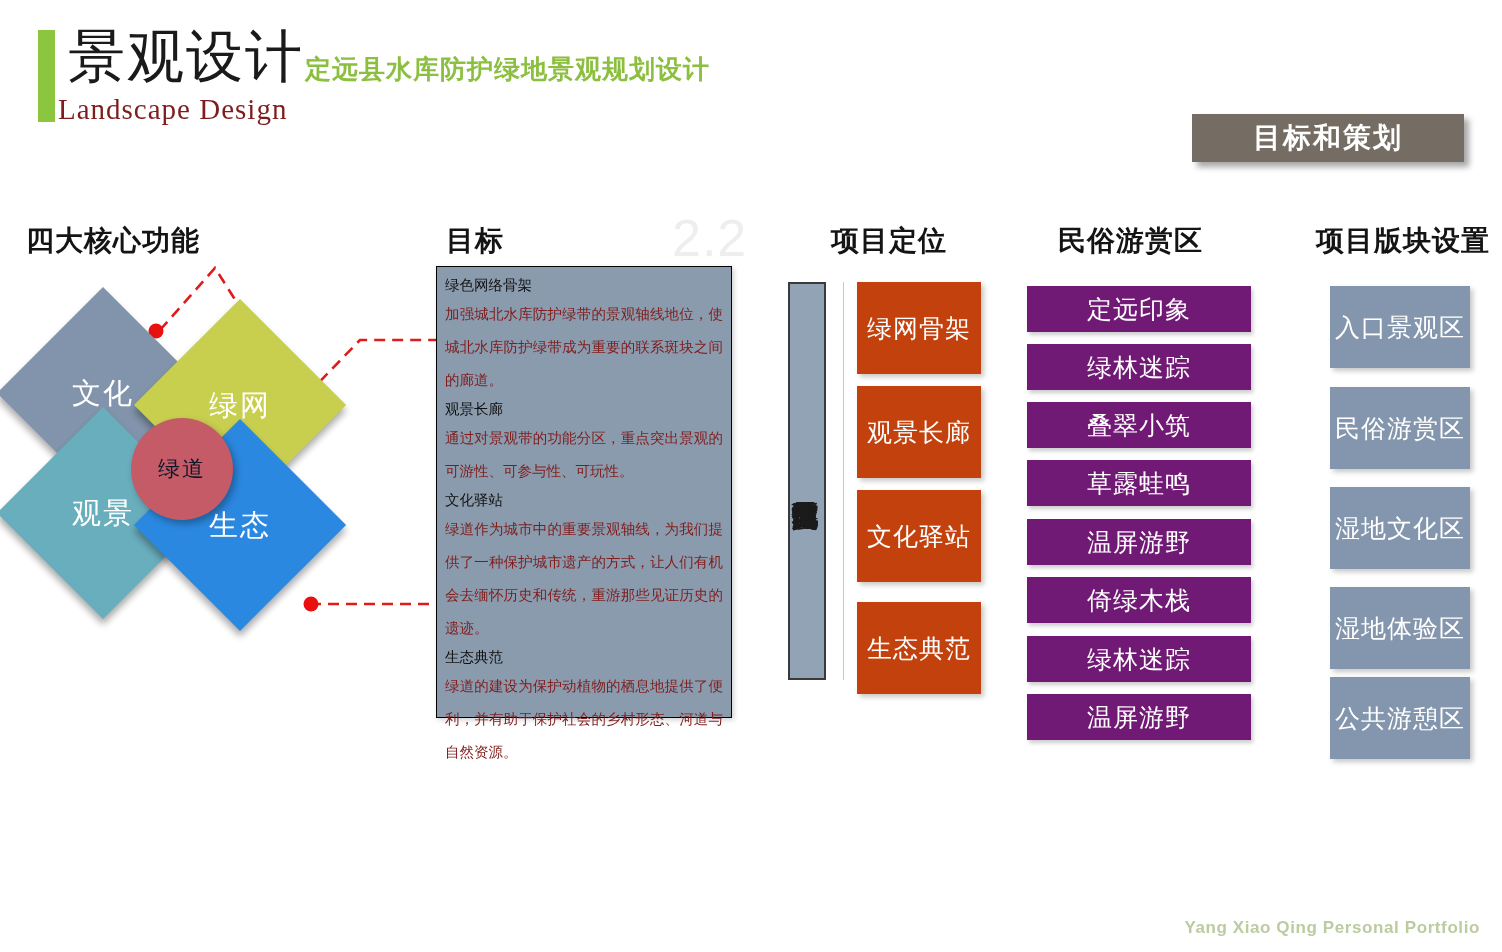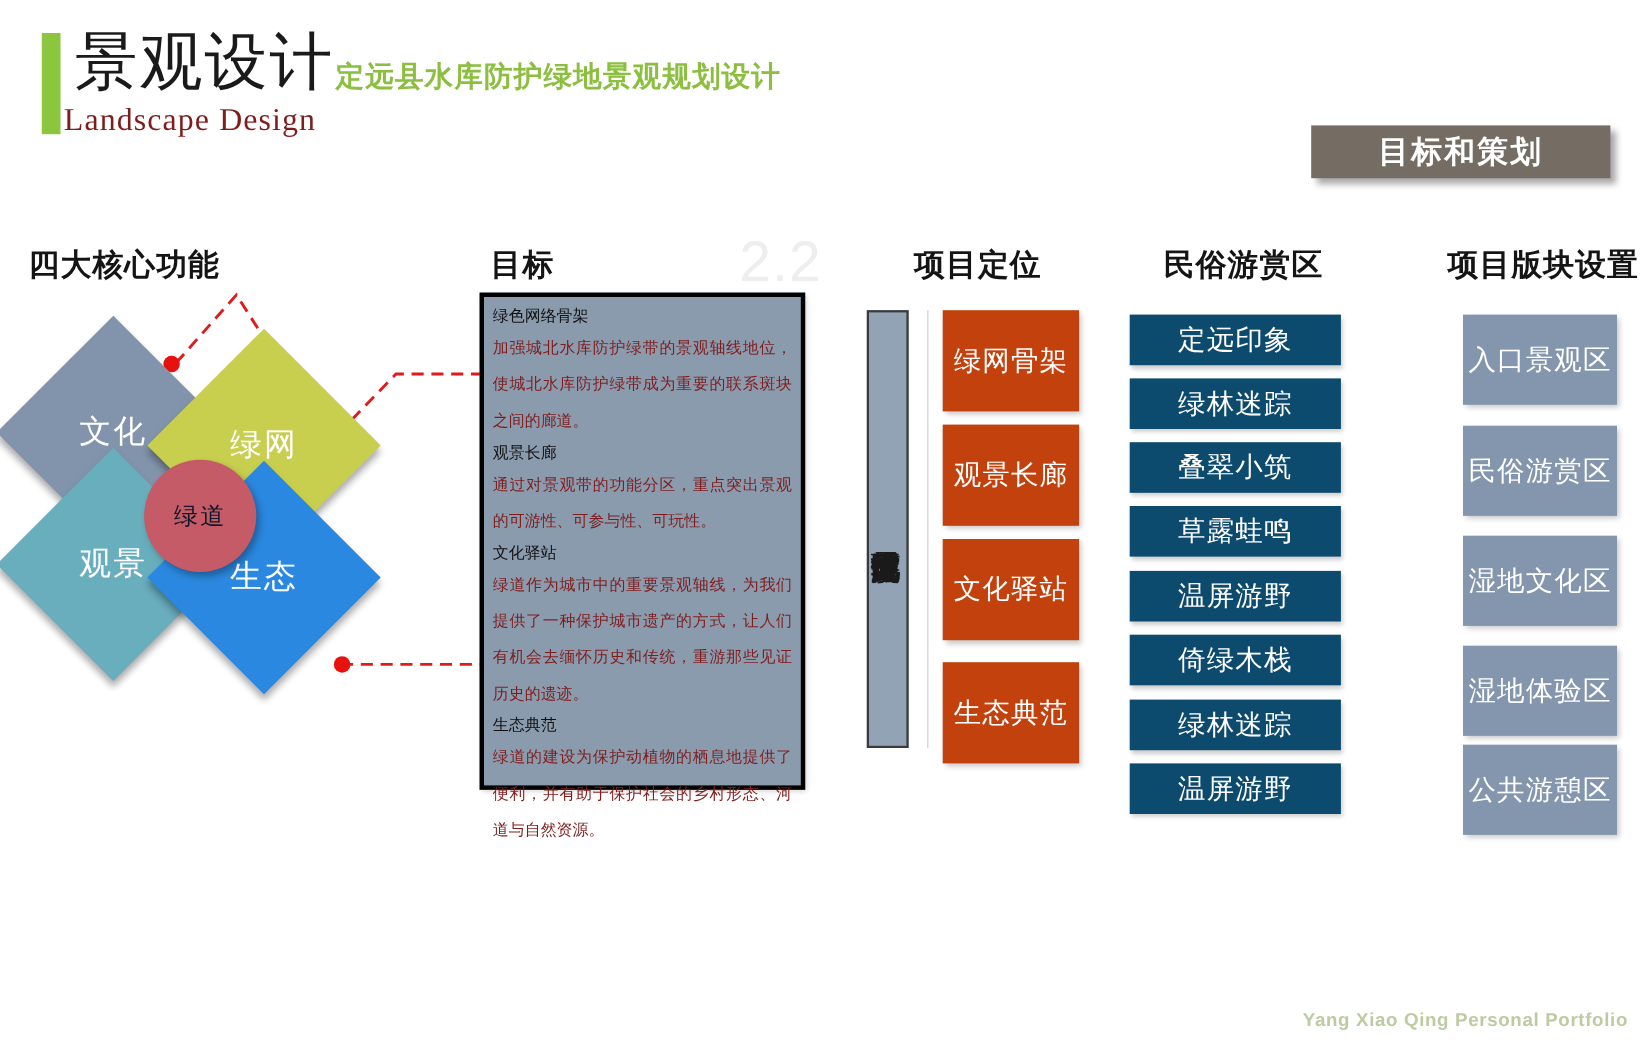--- a/index.html
+++ b/index.html
@@ -63,21 +63,21 @@
     display:block;width:100%;height:100%;line-height:102px;text-align:center;
     color:#0f172a;font-size:22px;letter-spacing:2px;
   }
 
   
   #connectors{left:0;top:190px;width:760px;height:520px;pointer-events:none;}
 
   
   #goal-panel{
     left:436px;top:266px;width:296px;height:452px;background:#8b9bae;
-    border:4px solid #000000;box-sizing:border-box;padding:6px 8px 0 8px;
+    border:1px solid #000000;box-sizing:border-box;padding:6px 8px 0 8px;
     box-shadow:2px 2px 5px rgba(0,0,0,.18);
   }
   .goal-title{font-size:14.5px;line-height:25px;color:#111111;}
   .goal-body {font-size:14.5px;line-height:33px;color:#7f1d1d;text-align:justify;}
 
   
   #vert-banner{
     left:788px;top:282px;width:38px;height:398px;background:#93a3b6;
     border:2px solid #3a3a3a;box-sizing:border-box;
   }
@@ -90,21 +90,21 @@
 
   .pos-box{
     position:absolute;left:857px;width:124px;height:92px;background:#c2410c;
     box-shadow:3px 3px 5px rgba(0,0,0,.22);
   }
   .pos-box span{display:block;width:100%;height:100%;line-height:92px;text-align:center;
     color:#ffffff;font-size:25px;letter-spacing:1px;}
 
   
   .feat-box{
-    position:absolute;left:1027px;width:192px;height:46px;background:#0c4a6e;
+    position:absolute;left:1027px;width:224px;height:46px;background:#701a75;
     box-shadow:2px 3px 4px rgba(0,0,0,.2);
   }
   .feat-box span{display:block;width:100%;height:100%;line-height:46px;text-align:center;
     color:#ffffff;font-size:25px;letter-spacing:1px;}
 
   
   .blk-box{
     position:absolute;left:1330px;width:140px;height:82px;background:#8496ad;
     box-shadow:3px 3px 5px rgba(0,0,0,.22);
   }

